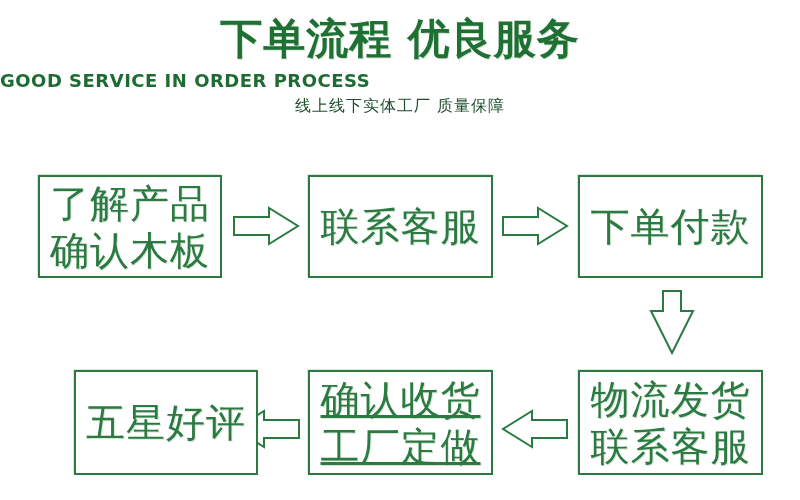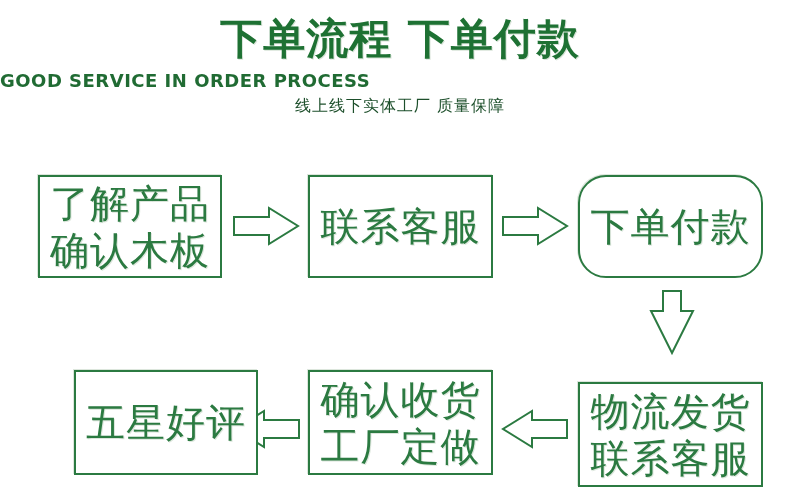--- a/index.html
+++ b/index.html
@@ -73,36 +73,36 @@
   }
   .arrow polygon {
     fill: var(--background);
     stroke: currentColor;
     stroke-width: 2;
     stroke-linejoin: miter;
   }
   
   .box-r1c1 { left: 38px;  top: 175px; width: 184px; height: 103px; }
   .box-r1c2 { left: 308px; top: 175px; width: 185px; height: 103px; }
-  .box-r1c3 { left: 578px; top: 175px; width: 185px; height: 103px; border-radius: 28px; }
-  .box-r2c3 { left: 578px; top: 382px; width: 185px; height: 105px; }
-  .box-r2c2 { left: 308px; top: 370px; width: 185px; height: 105px; }
+  .box-r1c3 { left: 578px; top: 175px; width: 185px; height: 103px; }
+  .box-r2c3 { left: 578px; top: 370px; width: 185px; height: 105px; }
+  .box-r2c2 { left: 308px; top: 370px; width: 185px; height: 105px; text-decoration: underline; }
   .box-r2c1 { left: 38px;  top: 370px; width: 184px; height: 105px; margin-left: 36px; }
   .arrow-1 { left: 232px; top: 206px; }
   .arrow-2 { left: 501px; top: 206px; }
   .arrow-3 { left: 649px; top: 289px; }
   .arrow-4 { left: 501px; top: 409px; }
   .arrow-5 { left: 233px; top: 409px; }
 </style>
 </head>
 <body>
 
 <div class="canvas">
 
-  <h1 class="page-title">下单流程 下单付款</h1>
+  <h1 class="page-title">下单流程 优良服务</h1>
   <div class="sub-en">GOOD SERVICE IN ORDER PROCESS</div>
   <div class="sub-cn">线上线下实体工厂 质量保障</div>
 
   <div class="step-box box-r1c1">
     <span>了解产品</span>
     <span>确认木板</span>
   </div>
 
   <svg class="arrow arrow-1" width="68" height="40" viewBox="0 0 68 40">
     <polygon points="2,11 37,11 37,2 66,20 37,38 37,29 2,29"></polygon>

